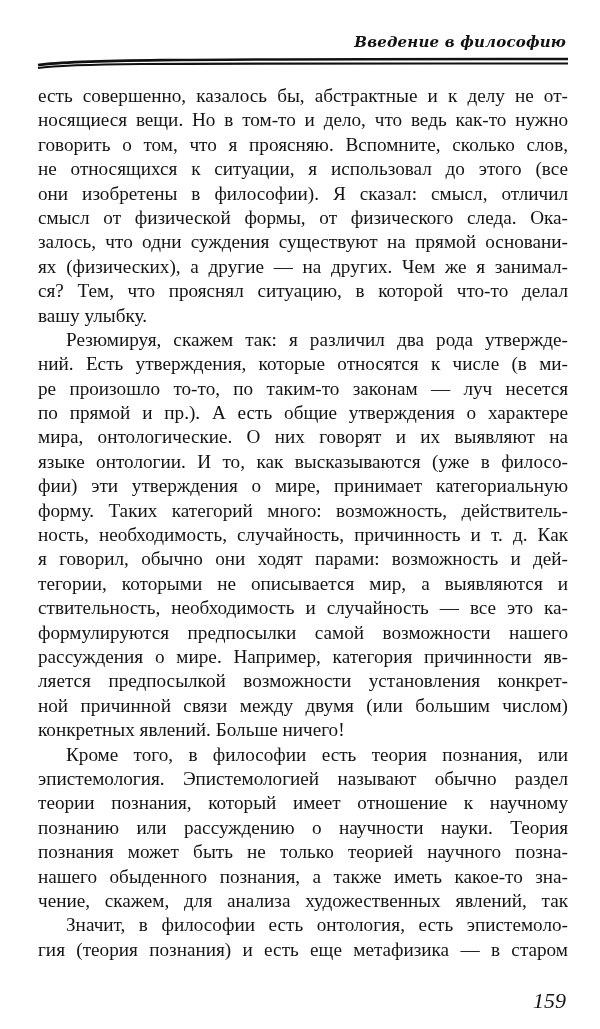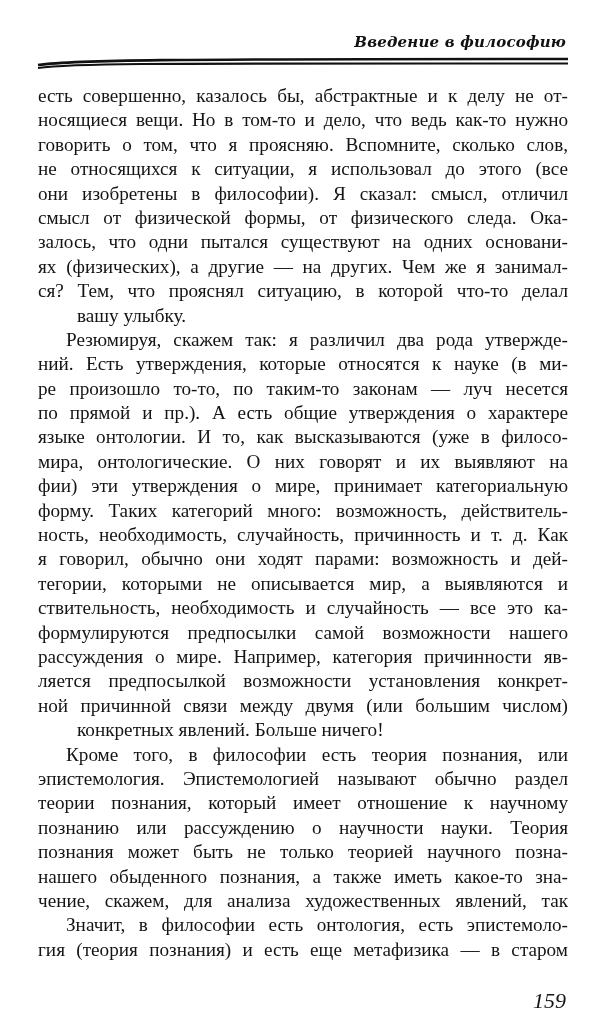--- a/index.html
+++ b/index.html
@@ -10,21 +10,21 @@
     font-family: "DejaVu Serif", serif; font-style: italic; font-weight: bold;
     font-size: 15px; color: #111; letter-spacing: 0.2px;
   }
   .rule { position: absolute; left: 34px; top: 56px; width: 534px; height: 14px; }
   .body-text {
     position: absolute; left: 38px; top: 84px; width: 530px;
     font-family: "Liberation Serif", serif; font-size: 19.2px; line-height: 24.4px;
     color: #141414;
   }
   .line { display: block; white-space: nowrap; text-align: justify; text-align-last: justify; height: 24.4px; }
-  .line.last { text-align-last: left; margin-left: 39px; }
+  .line.last { text-align-last: left; }
   .line.indent { padding-left: 28px; }
   .folio {
     position: absolute; right: 34px; top: 988px;
     font-family: "Liberation Serif", serif; font-style: italic; font-size: 22px; color: #141414; margin-left: 7px;
   }
 </style>
 </head>
 <body>
 
 <div class="page">
@@ -37,32 +37,32 @@
   </svg>
 
   <div class="body-text" id="body-text">
       <div>
         <span class="line">есть совершенно, казалось бы, абстрактные и к делу не от-</span>
         <span class="line">носящиеся вещи. Но в том-то и дело, что ведь как-то нужно</span>
         <span class="line">говорить о том, что я проясняю. Вспомните, сколько слов,</span>
         <span class="line">не относящихся к ситуации, я использовал до этого (все</span>
         <span class="line">они изобретены в философии). Я сказал: смысл, отличил</span>
         <span class="line">смысл от физической формы, от физического следа. Ока-</span>
-        <span class="line">залось, что одни пытался существуют на одних основани-</span>
+        <span class="line">залось, что одни суждения существуют на прямой основани-</span>
         <span class="line">ях (физических), а другие — на других. Чем же я занимал-</span>
         <span class="line">ся? Тем, что прояснял ситуацию, в которой что-то делал</span>
         <span class="line last">вашу улыбку.</span>
       </div>
       <div>
         <span class="line indent">Резюмируя, скажем так: я различил два рода утвержде-</span>
-        <span class="line">ний. Есть утверждения, которые относятся к науке (в ми-</span>
+        <span class="line">ний. Есть утверждения, которые относятся к числе (в ми-</span>
         <span class="line">ре произошло то-то, по таким-то законам — луч несется</span>
         <span class="line">по прямой и пр.). А есть общие утверждения о характере</span>
+        <span class="line">мира, онтологические. О них говорят и их выявляют на</span>
         <span class="line">языке онтологии. И то, как высказываются (уже в филосо-</span>
-        <span class="line">мира, онтологические. О них говорят и их выявляют на</span>
         <span class="line">фии) эти утверждения о мире, принимает категориальную</span>
         <span class="line">форму. Таких категорий много: возможность, действитель-</span>
         <span class="line">ность, необходимость, случайность, причинность и т. д. Как</span>
         <span class="line">я говорил, обычно они ходят парами: возможность и дей-</span>
         <span class="line">тегории, которыми не описывается мир, а выявляются и</span>
         <span class="line">ствительность, необходимость и случайность — все это ка-</span>
         <span class="line">формулируются предпосылки самой возможности нашего</span>
         <span class="line">рассуждения о мире. Например, категория причинности яв-</span>
         <span class="line">ляется предпосылкой возможности установления конкрет-</span>
         <span class="line">ной причинной связи между двумя (или большим числом)</span>

